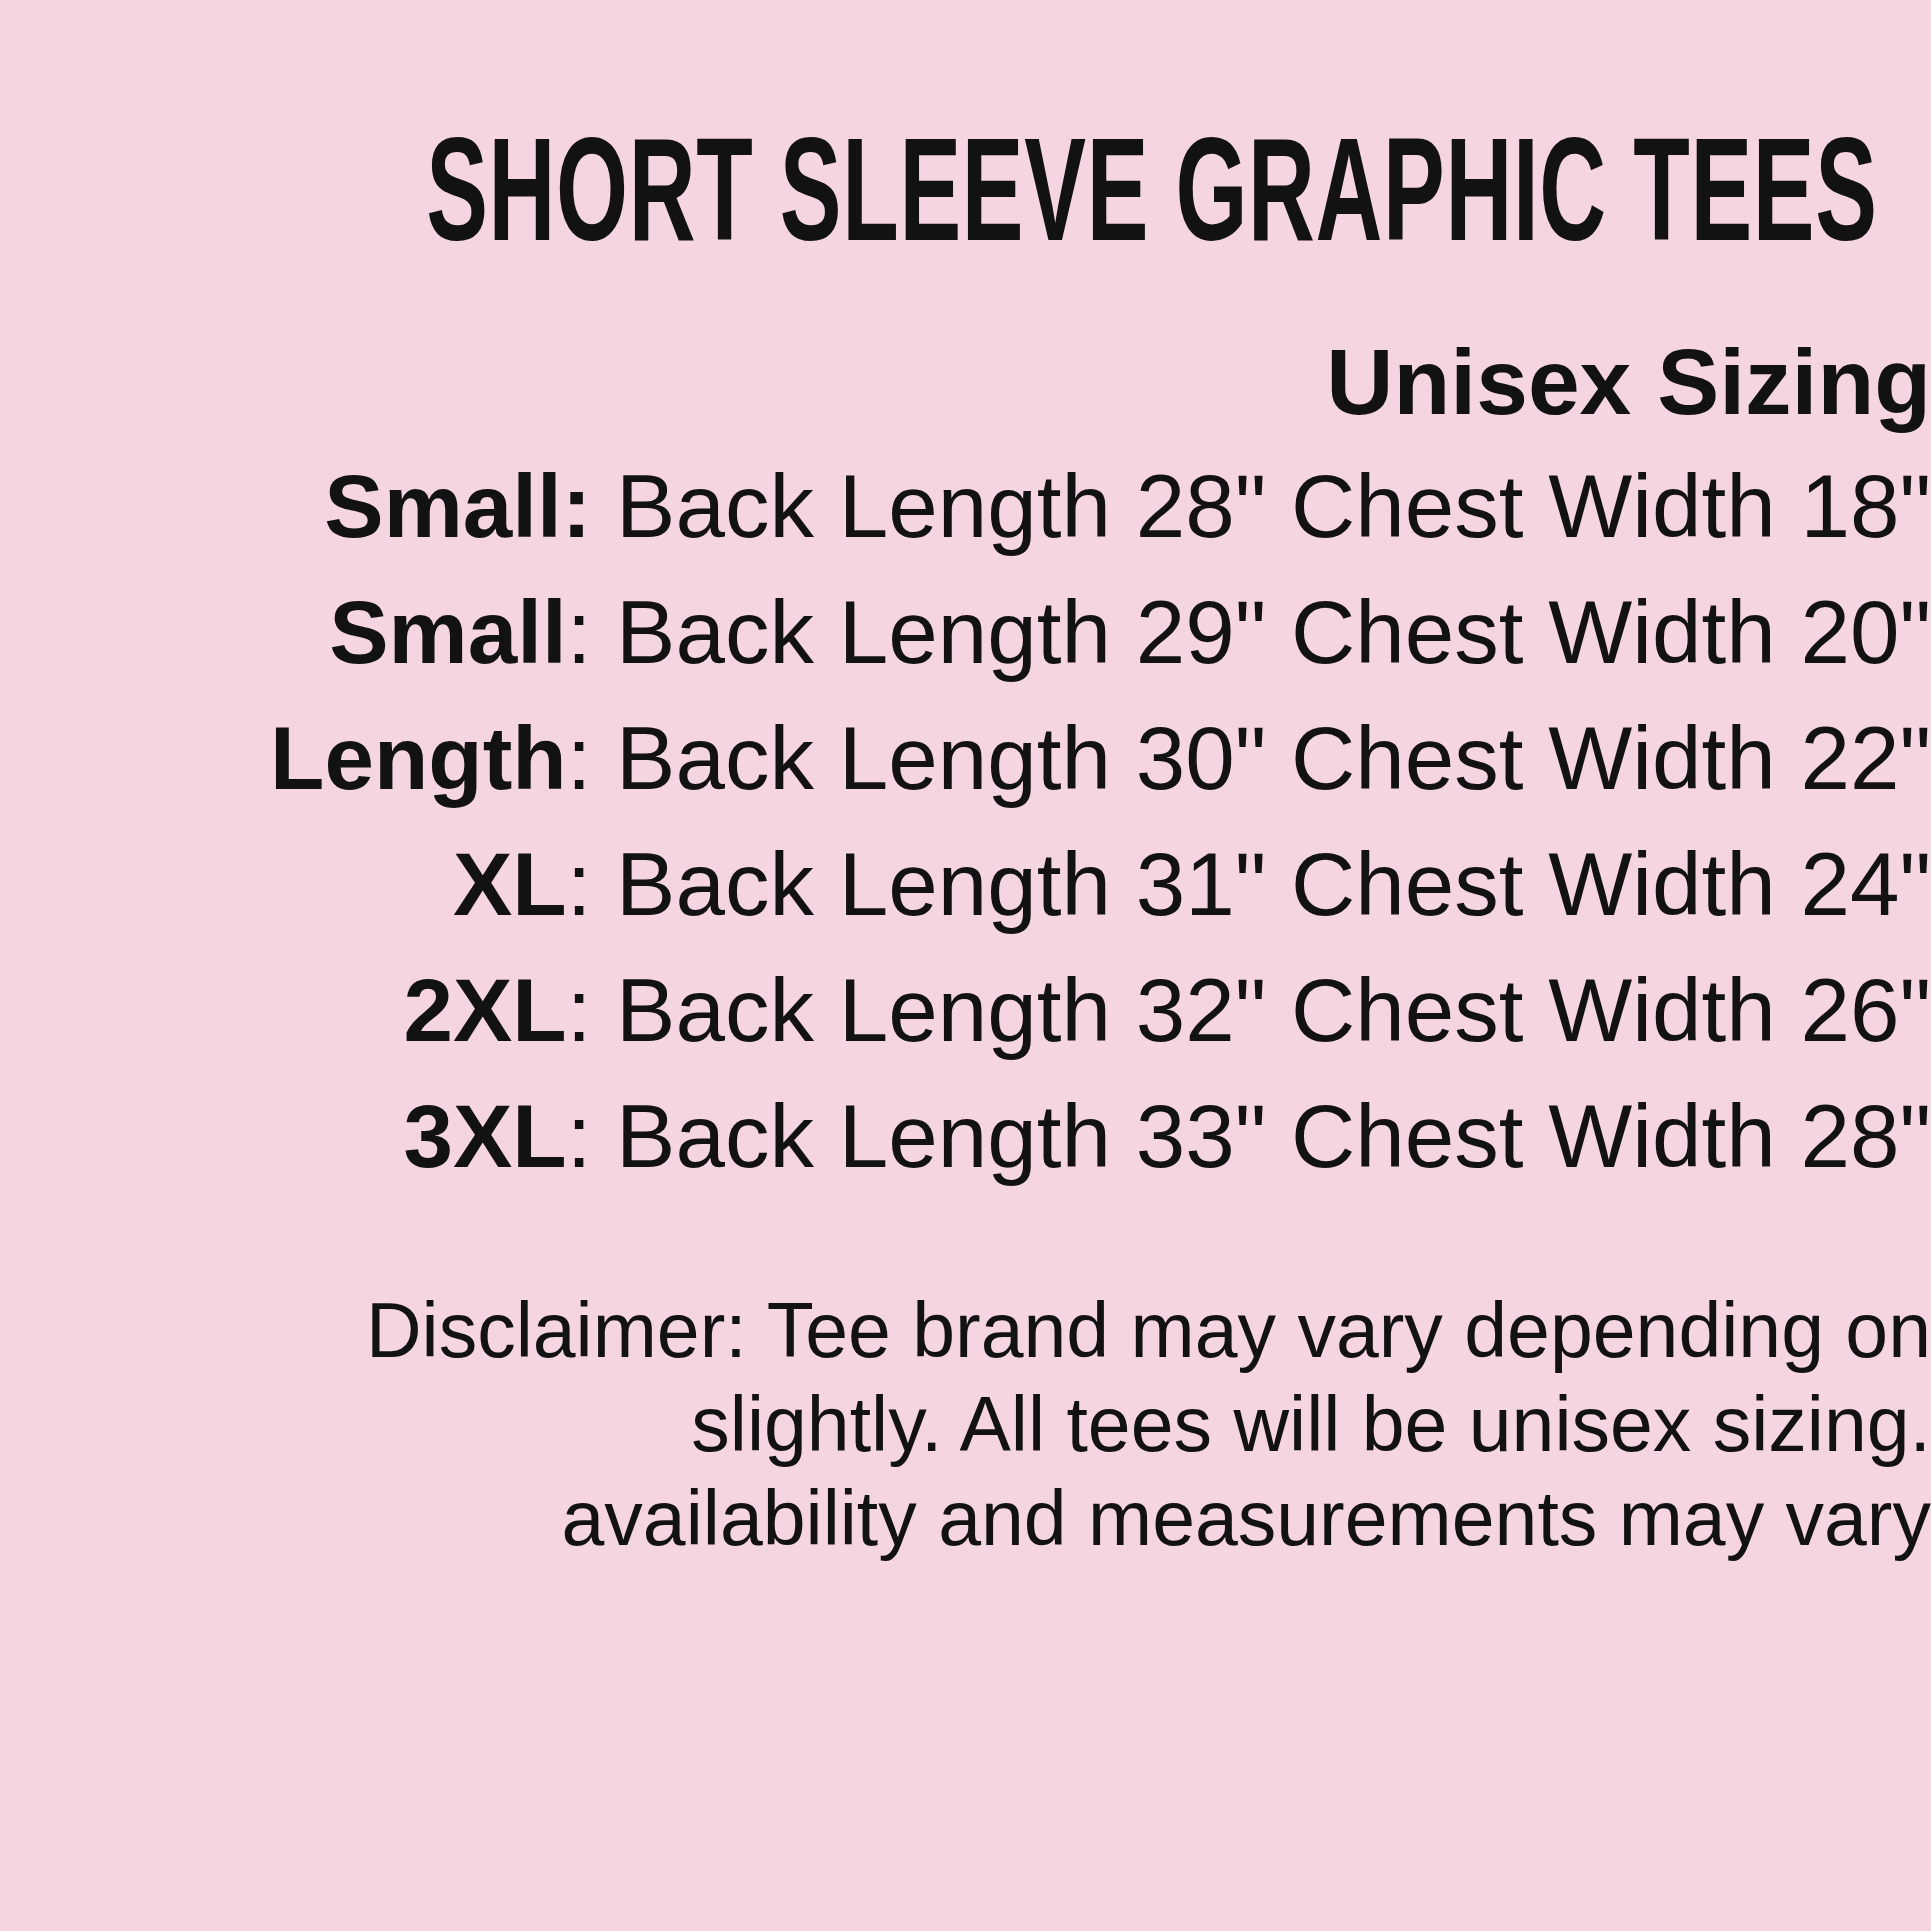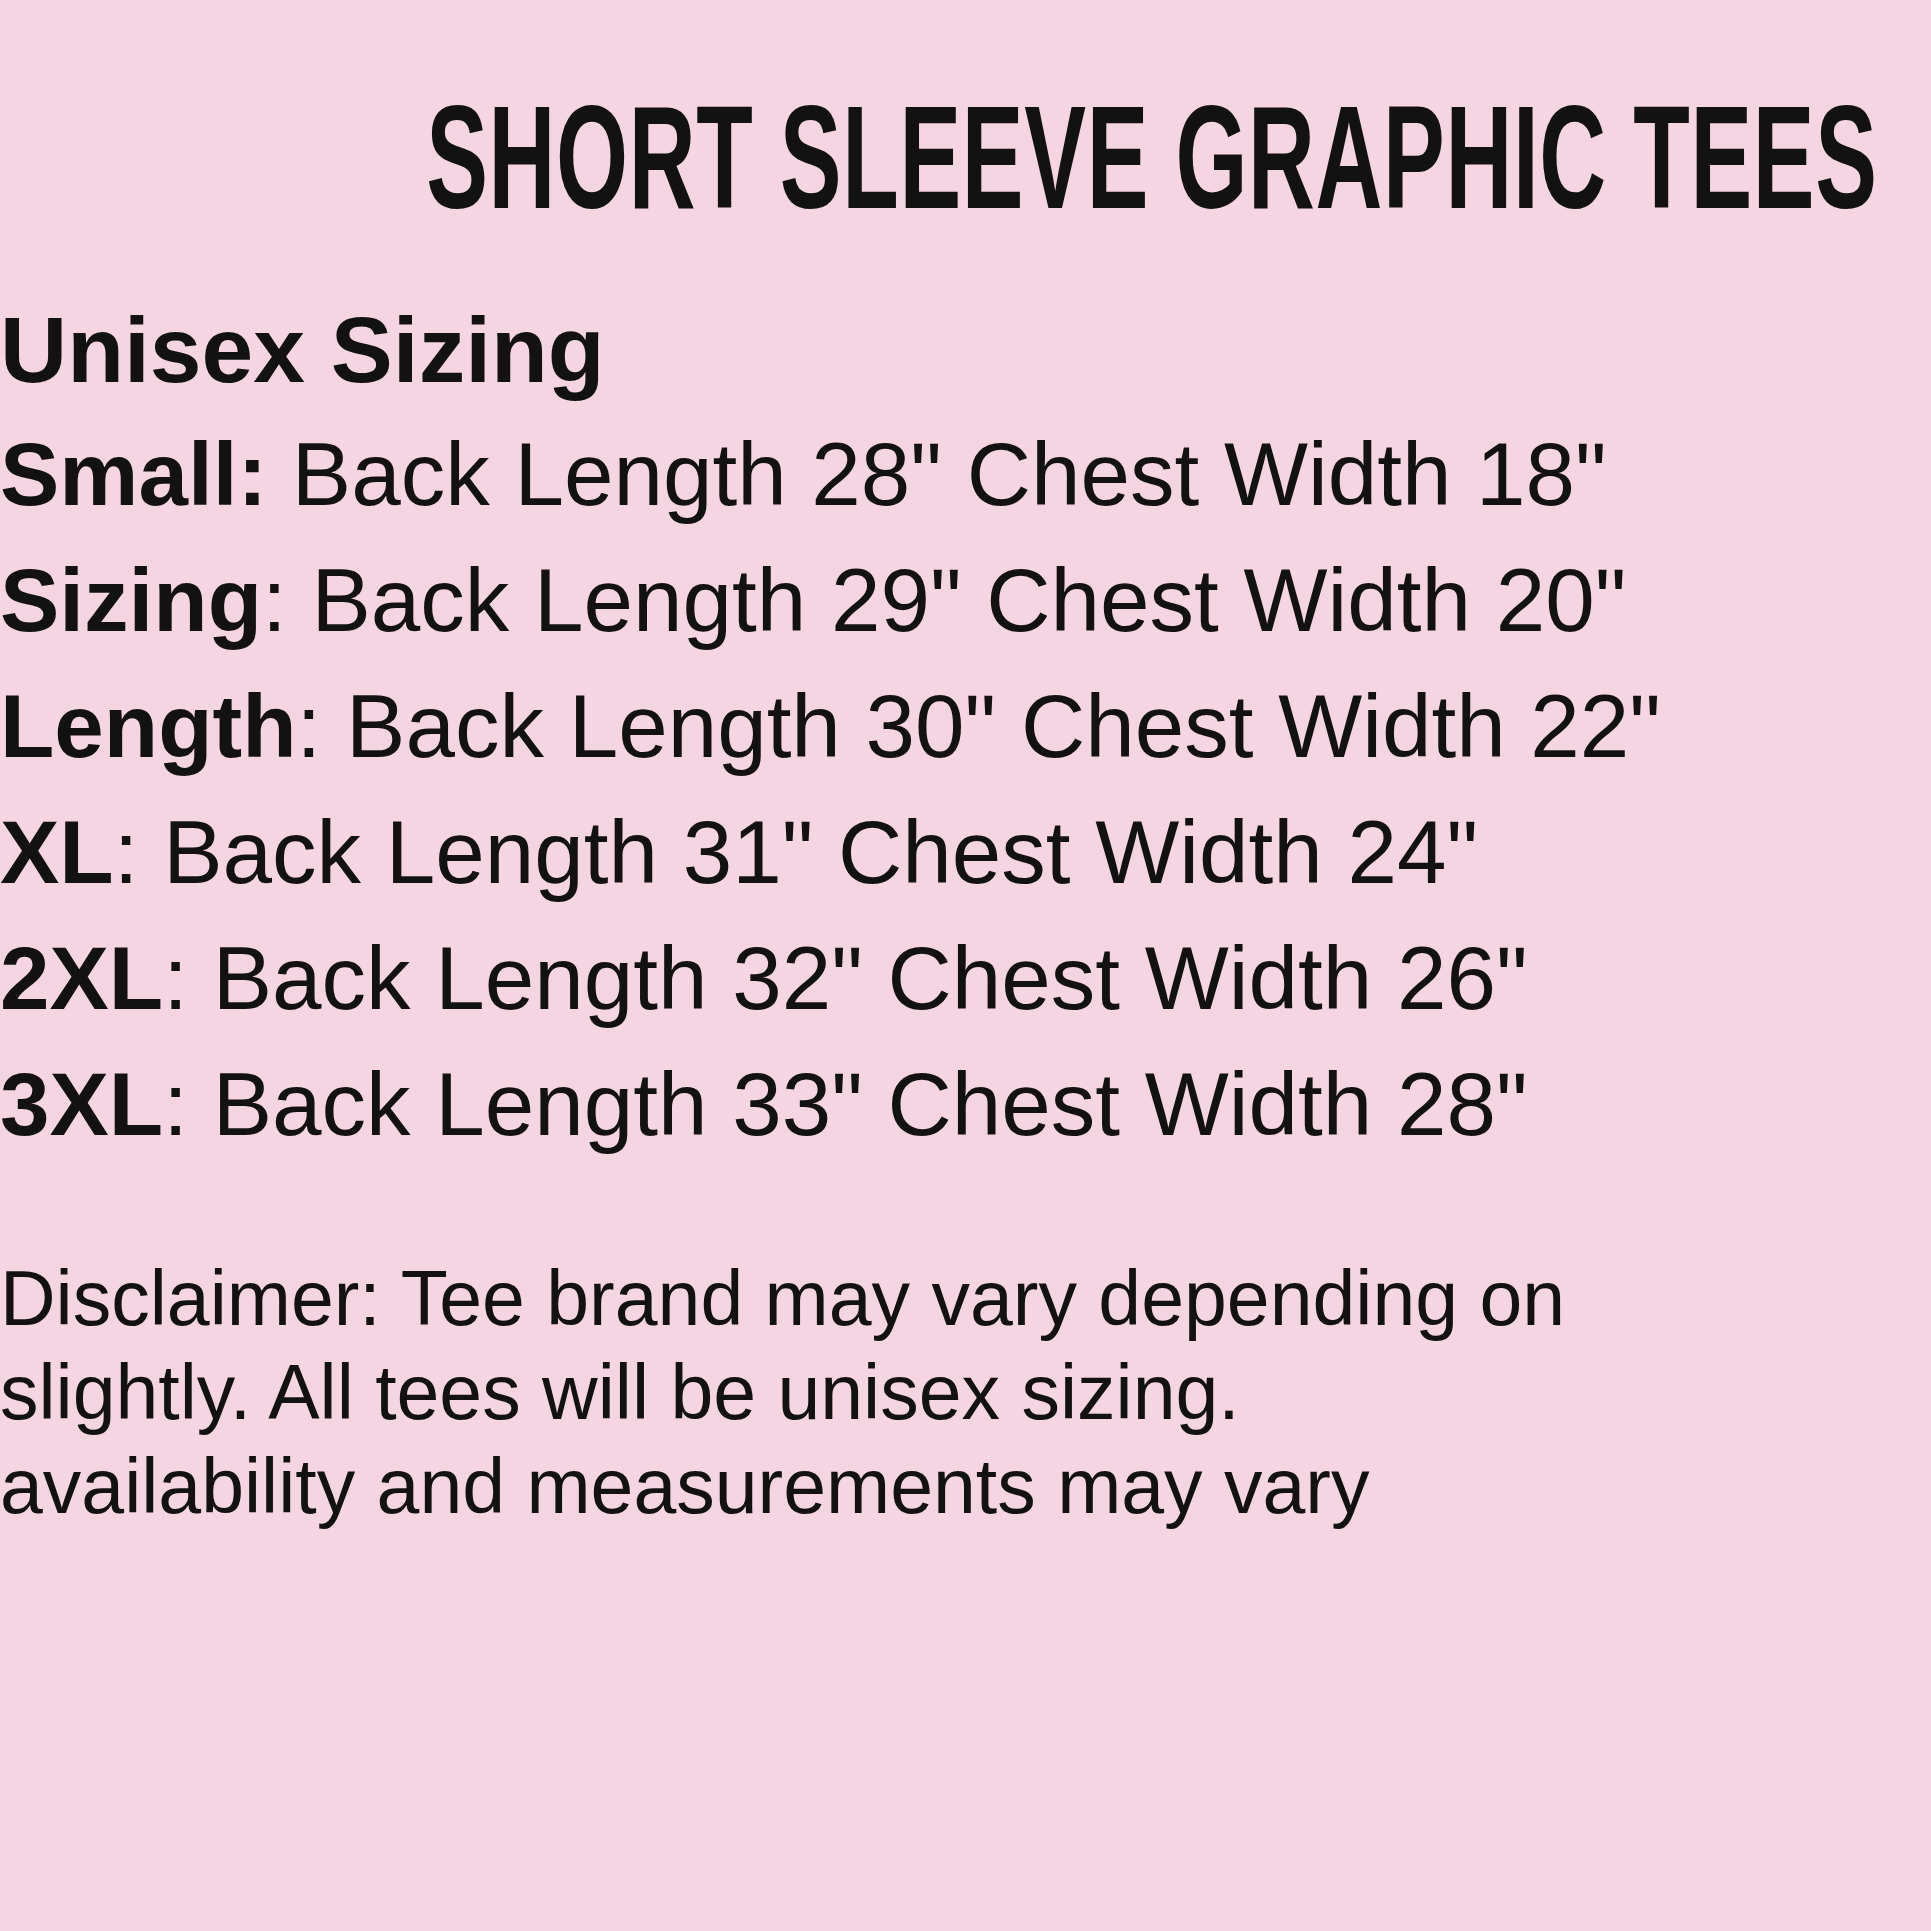--- a/index.html
+++ b/index.html
@@ -4,22 +4,22 @@
 <style>
   * { margin: 0; padding: 0; box-sizing: border-box; }
   html, body { width: 1931px; height: 1931px; }
   body {
     font-family: "Liberation Sans", sans-serif;
     overflow: hidden;
   }
   .canvas {
     width: 1931px;
     height: 1931px;
-    padding-top: 85px;
-    text-align: left;
+    padding-top: 117px;
+    text-align: right;
     position: relative;
   }
   .title {
     font-size: 147px;
     font-weight: bold;
     line-height: 145px;
     white-space: nowrap;
     letter-spacing: 1px;
   }
   .title .squeeze {
@@ -54,21 +54,21 @@
 <body style="background: rgb(246, 213, 226); color: rgb(18, 18, 18);">
 
 <div class="canvas">
 
   <h1 class="title"><span class="squeeze">SHORT SLEEVE GRAPHIC TEES</span></h1>
 
   <h2 class="sizing-heading">Unisex Sizing</h2>
 
   <div class="size-rows">
     <div class="size-row"><span class="label">Small:</span><span> Back Length 28" Chest Width 18"</span></div>
-    <div class="size-row"><span class="label">Sizing</span><span>: Back Length 29" Chest Width 20"</span></div>
+    <div class="size-row"><span class="label">Small</span><span>: Back Length 29" Chest Width 20"</span></div>
     <div class="size-row"><span class="label">Length</span><span>: Back Length 30" Chest Width 22"</span></div>
     <div class="size-row"><span class="label">XL</span><span>: Back Length 31" Chest Width 24"</span></div>
     <div class="size-row"><span class="label">2XL</span><span>: Back Length 32" Chest Width 26"</span></div>
     <div class="size-row"><span class="label">3XL</span><span>: Back Length 33" Chest Width 28"</span></div>
   </div>
 
   <div class="disclaimer">
     <div>Disclaimer: Tee brand may vary depending on</div>
     <div>slightly. All tees will be unisex sizing.</div>
     <div>availability and measurements may vary</div>

